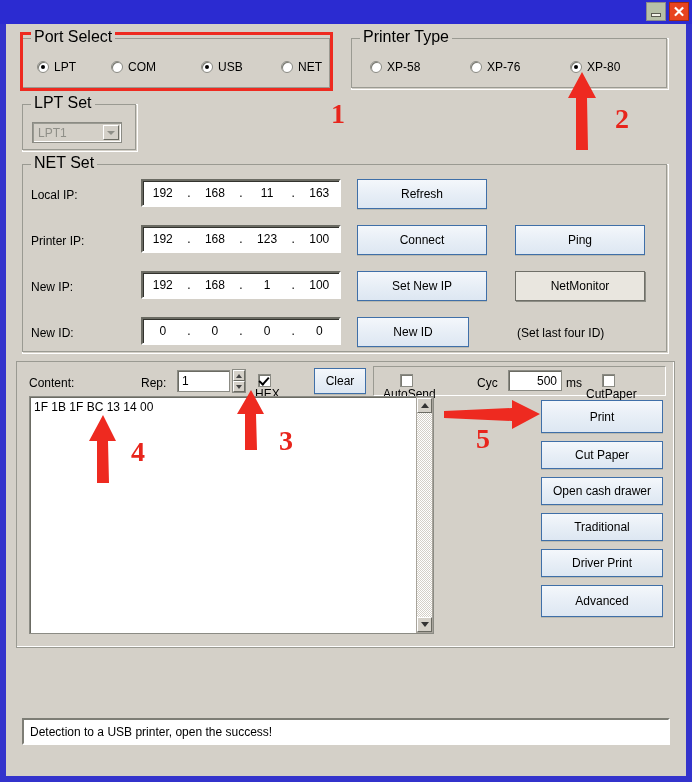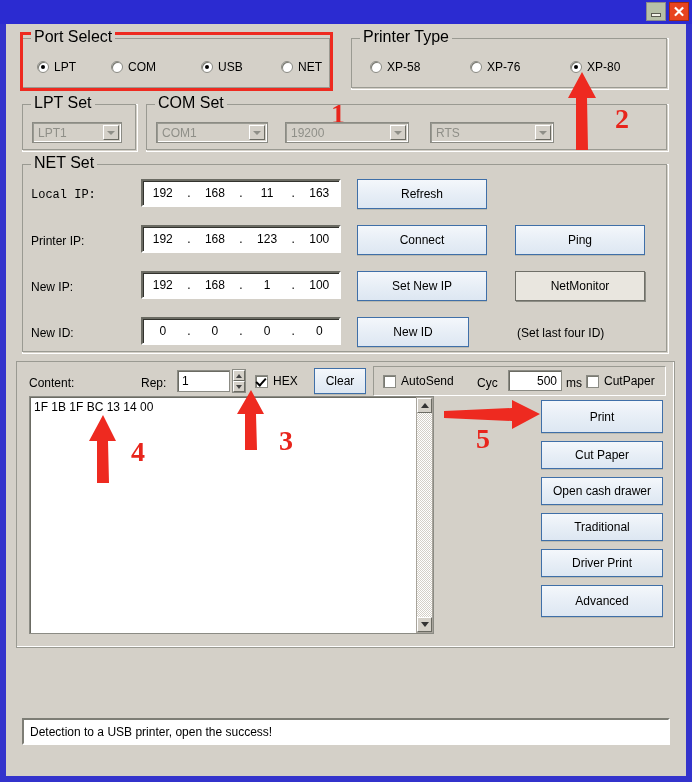--- a/index.html
+++ b/index.html
@@ -30,21 +30,21 @@
       font-size:16px;line-height:12px;z-index:3;white-space:nowrap;}
   .group > *{position:relative;z-index:2;}
 
   .radio{position:absolute;display:flex;align-items:center;white-space:nowrap;}
   .radio .dot{width:12px;height:12px;border-radius:50%;background:#fff;
       border:1px solid #8b8b84;box-shadow:inset 1px 1px 0 #7a7a72, inset -1px -1px 0 #fff;
       box-sizing:border-box;margin-right:5px;position:relative;flex:0 0 auto;}
   .radio.on .dot:after{content:"";position:absolute;left:3px;top:3px;width:4px;height:4px;
       border-radius:50%;background:#000;}
 
-  .cb{position:absolute;display:flex;align-items:center;white-space:nowrap;}
+  .cb{position:absolute;display:flex;align-items:center;white-space:nowrap;flex-direction:column;}
   .cb .box{width:13px;height:13px;background:#fff;border:1px solid #8b8b84;box-sizing:border-box;
       box-shadow:inset 1px 1px 0 #7a7a72;margin-right:5px;position:relative;flex:0 0 auto;}
   .cb.on .box:after{content:"";position:absolute;left:2px;top:0px;width:4px;height:8px;
       border:solid #000;border-width:0 2px 2px 0;transform:rotate(42deg);}
 
   .combo{position:absolute;background:#d4d0c8;border:1px solid #8b8b84;box-sizing:border-box;
       box-shadow:inset 1px 1px 0 #9a9a92, inset -1px -1px 0 #fff;
       display:flex;align-items:center;color:#8f8f88;padding-left:5px;font-size:12px;}
   .combo .arrow{position:absolute;right:2px;top:2px;bottom:2px;width:16px;background:#d4d0c8;
       border:1px solid #fff;border-right-color:#6b6b63;border-bottom-color:#6b6b63;
@@ -153,46 +153,25 @@
     <div class="group" style="left:16px;top:80px;width:116px;height:48px;">
       <span class="glabel">LPT Set</span>
       <div class="combo" style="left:9px;top:17px;width:90px;height:21px;">
         <span>LPT1</span>
         <span class="arrow">
             <i></i>
           </span>
       </div>
     </div>
 
-    <div class="group" style="left:140px;top:80px;width:523px;height:48px;">
-      <span class="glabel">COM Set</span>
-      <div class="combo" style="left:9px;top:17px;width:112px;height:21px;">
-        <span>COM1</span>
-        <span class="arrow">
-            <i></i>
-          </span>
-      </div>
-      <div class="combo" style="left:138px;top:17px;width:124px;height:21px;">
-        <span>19200</span>
-        <span class="arrow">
-            <i></i>
-          </span>
-      </div>
-      <div class="combo" style="left:283px;top:17px;width:124px;height:21px;">
-        <span>RTS</span>
-        <span class="arrow">
-            <i></i>
-          </span>
-      </div>
-    </div>
 
     <div class="group" style="left:16px;top:140px;width:647px;height:190px;">
       <span class="glabel">NET Set</span>
 
-      <span class="lbl" style="left:8px;top:23px;font-family:Liberation Mono, monospace;">Local IP:</span>
+      <span class="lbl" style="left:8px;top:23px;">Local IP:</span>
       <div class="iptext" style="left:118px;top:14px;width:200px;height:28px;">
         <span class="seg">192</span>
           <span class="sep">.</span>
         <span class="seg">168</span>
           <span class="sep">.</span>
         <span class="seg">11</span>
           <span class="sep">.</span>
         <span class="seg">163</span>
       </div>
       <div class="btn" style="left:334px;top:14px;width:130px;height:30px;">

